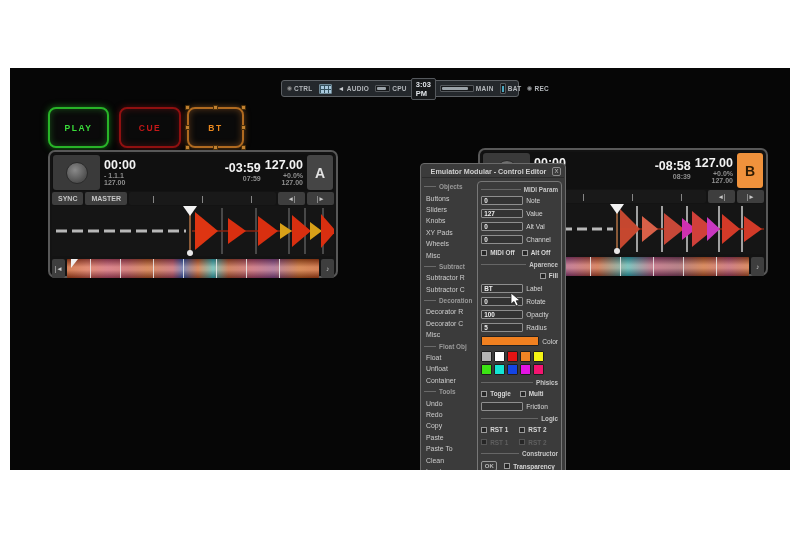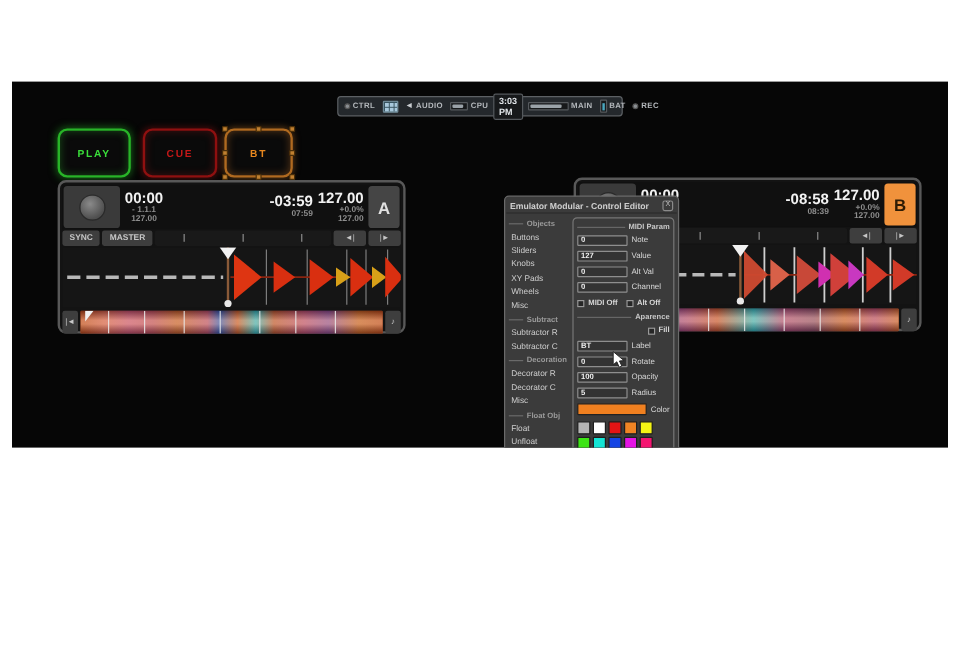--- a/index.html
+++ b/index.html
@@ -1,18 +1,18 @@
 <!DOCTYPE html>
 <html><head>
 <meta charset="utf-8">
 <style>
   * { margin:0; padding:0; box-sizing:border-box; font-family:"Liberation Sans", sans-serif; }
   body { background:#fff; }
   .page { position:relative; width:800px; height:560px; background:#fff; overflow:hidden; }
-  .app { position:absolute; left:10px; top:68px; width:780px; height:305px; background:#060606; overflow:hidden; }
+  .app { position:absolute; left:10px; top:68px; width:780px; height:402px; background:#060606; overflow:hidden; }
 
   
   .statusbar { position:absolute; left:271px; top:12px; width:238px; height:17px;
     background:#24282c; border:1px solid #5c6064; border-radius:3px;
     display:flex; align-items:center; gap:2px; padding:0 3px; z-index:4; }
   .seg { display:flex; align-items:center; gap:2px; height:13px; padding:0 2px;
     color:#b4b8bc; font-size:6.5px; font-weight:bold; letter-spacing:.3px; }
   .dot { width:5px; height:5px; border-radius:50%; background:#8a8e92; border:1px solid #555; }
   .gridicon { width:13px; height:10px; background:#a8c8dc; border-radius:1px;
     background-image:linear-gradient(#36525e 1px, transparent 1px), linear-gradient(90deg,#36525e 1px, transparent 1px);
@@ -41,21 +41,21 @@
   .deck { position:absolute; width:290px; height:128px; background:#131313; border:2px solid #585858;
     border-radius:7px; padding:2px; z-index:2; }
   .deck-a { left:38px; top:82px; }
   .deck-b { left:468px; top:80px; }
   .dhead { height:37px; background:#101010; display:flex; align-items:stretch; gap:4px; padding:1px; }
   .knobbox { width:47px; background:#3a3a3a; border-radius:3px; display:flex; align-items:center; justify-content:center; }
   .knob { width:22px; height:22px; border-radius:50%; background:radial-gradient(circle at 40% 35%, #8a8a8a, #4f4f4f 70%); border:1px solid #2a2a2a; }
   .tblock { display:flex; flex-direction:column; justify-content:center; line-height:1.05; }
   .tbig { color:#f2f2f2; font-size:12.5px; font-weight:bold; }
   .tsm { color:#8f8f8f; font-size:7px; font-weight:bold; }
-  .t-left { align-items:center; }
+  .t-left { align-items:flex-start; }
   .t-right { align-items:flex-end; text-align:right; }
   .badge { width:26px; border-radius:3px; display:flex; align-items:center; justify-content:center;
     font-size:14px; font-weight:bold; }
   .badge-a { background:#454545; color:#e2e2e2; }
   .badge-b { background:#f0923c; color:#2e1c04; }
   .spacer { flex:1; }
   .dctl { height:13px; margin-top:1px; display:flex; gap:2px; }
   .dbtn { background:#3e3e3e; border-radius:2px; color:#c6c6c6; font-size:7px; font-weight:bold;
     display:flex; align-items:center; justify-content:center; padding:0 6px; }
   .ticks { flex:1; background:#191919; border-radius:2px; display:flex; align-items:center; justify-content:space-around;
@@ -72,21 +72,21 @@
   .strip::after { content:""; position:absolute; inset:0;
     background:linear-gradient(180deg, rgba(0,0,0,.35) 0%, rgba(255,225,190,.38) 42%, rgba(255,225,190,.38) 58%, rgba(0,0,0,.35) 100%); }
   .div { position:absolute; top:0; bottom:0; width:1px; background:rgba(235,235,235,.85); z-index:1; }
   .posmark { position:absolute; left:4px; top:0; bottom:0; width:7px; z-index:2; }
   .posmark:before { content:""; position:absolute; top:0; left:0; border-left:7px solid #f0f0f0; border-bottom:9px solid transparent; }
 
   
   .editor { position:absolute; left:410px; top:95px; width:146px; height:360px; background:#3b3b3b;
     border:1px solid #6a6a6a; border-radius:4px; z-index:5; padding:1px; }
   .etitle { height:13px; display:flex; align-items:center; padding:0 3px; border-bottom:1px solid #2c2c2c; }
-  .etitle-text { flex:1; color:#cfcfcf; font-size:7.2px; font-weight:bold; }
+  .etitle-text { flex:1; color:#cfcfcf; font-size:7.2px; font-weight:bold;text-align:center; }
   .eclose { width:9px; height:9px; border:1px solid #8a8a8a; border-radius:2px; color:#c0c0c0; font-size:6px;
     display:flex; align-items:center; justify-content:center; }
   .ebody { display:flex; padding:3px 2px 0 2px; gap:3px; }
   .emenu { width:64px; display:flex; flex-direction:column; }
   .mh { color:#9a9a9a; font-size:6.4px; font-weight:bold; height:11.4px; display:flex; align-items:center; gap:3px; }
   .mh:before { content:""; width:12px; border-top:1px solid #6a6a6a; }
   .mi { color:#cdcdcd; font-size:6.9px; height:11.4px; display:flex; align-items:center; padding-left:2px; }
   .epanel { flex:1; border:1px solid #777; border-radius:4px; padding:3px 3px 0 3px; display:flex; flex-direction:column; gap:2.5px; }
   .sech { display:flex; align-items:center; gap:3px; color:#c7c7c7; font-size:6.3px; font-weight:bold; height:8px; }
   .sech:before { content:""; flex:1; border-top:1px solid #666; }

